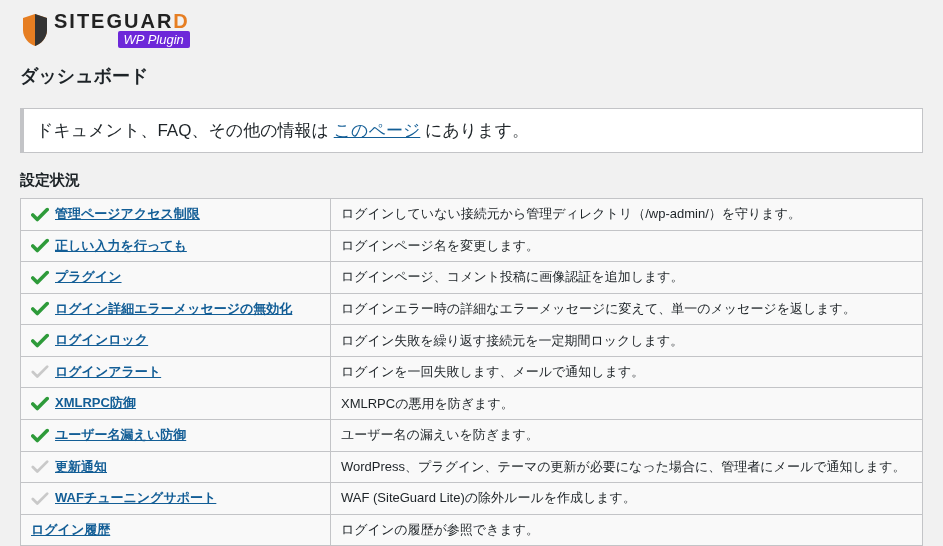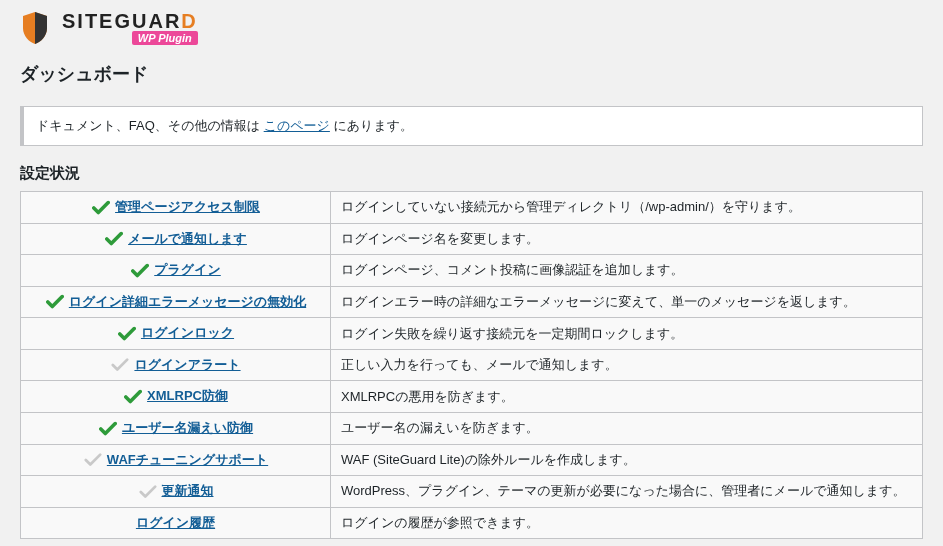--- a/index.html
+++ b/index.html
@@ -4,48 +4,48 @@
 <style>
   * { box-sizing: border-box; margin: 0; padding: 0; }
   body {
     font-family: -apple-system, BlinkMacSystemFont, "Segoe UI", "Hiragino Kaku Gothic ProN", "Meiryo", sans-serif;
     background: #f1f1f1;
     color: #1d2327;
     font-size: 13px;
     padding: 10px 20px 20px 20px;
     width: 943px;
   }
-  .logo-row { display: flex; align-items: flex-start; gap: 12px; margin-bottom: 16px; }
+  .logo-row { display: flex; align-items: flex-end; gap: 4px; margin-bottom: 16px; }
   .logo-shield {
     width: 30px; height: 36px; position: relative;
   }
   .logo-text { display: flex; flex-direction: column; }
   .logo-title { font-size: 20px; font-weight: 700; letter-spacing: 2px; color: #222; }
   .logo-title .accent { color: #e67e22; }
   .logo-sub {
-    background: #ec4899; color: #fff; font-size: 11px; font-weight: 700;
+    background: #6d28d9; color: #fff; font-size: 13px; font-weight: 400;
     padding: 1px 6px; border-radius: 2px; align-self: flex-end; margin-top: -2px;
     font-style: italic;
   }
   h2.page-title { font-size: 18px; font-weight: 700; margin: 14px 0 20px 0; color: #1d2327; }
   .notice {
     background: #fff; border: 1px solid #c3c4c7; border-left: 4px solid #c3c4c7;
-    padding: 10px 12px; margin-bottom: 18px; font-size: 13px; color: #1d2327;
+    padding: 10px 12px; margin-bottom: 18px; font-size: 17px; color: #1d2327;
   }
   .notice a { color: #135e96; text-decoration: underline; }
   h3.section-title { font-size: 15px; font-weight: 700; margin: 0 0 8px 0; color: #1d2327; }
   table.settings {
     width: 100%; border-collapse: collapse; background: transparent;
     border: 1px solid #c3c4c7;
   }
   table.settings td {
     border: 1px solid #c3c4c7; padding: 6px 10px; font-size: 13px; vertical-align: middle;
     background: #f9f9f9;
   }
-  table.settings td.label-cell { width: 310px; white-space: nowrap; text-align: center; }
+  table.settings td.label-cell { width: 310px; white-space: nowrap; }
   table.settings td.desc-cell { color: #1d2327; margin-left: 12px; }
   .icon-wrap { display: inline-block; width: 20px; vertical-align: middle; margin-right: 4px; }
   .icon-wrap svg { width: 18px; height: 18px; vertical-align: middle; }
   a.setting-link { color: #135e96; text-decoration: underline; font-weight: 700; }
 </style>
 </head>
 <body>
 
 <div class="logo-row">
   <div class="logo-shield">
@@ -74,21 +74,21 @@
   <tbody id="settings-body">
       <tr>
         <td class="label-cell"><span class="icon-wrap"><svg viewBox="0 0 20 20">
               <path d="M2 10 L7 15 L18 4" stroke="#2e9b3a" stroke-width="4" fill="none" stroke-linecap="round" stroke-linejoin="round"></path>
             </svg></span><a href="#" class="setting-link">管理ページアクセス制限</a></td>
         <td class="desc-cell">ログインしていない接続元から管理ディレクトリ（/wp-admin/）を守ります。</td>
       </tr>
       <tr>
         <td class="label-cell"><span class="icon-wrap"><svg viewBox="0 0 20 20">
               <path d="M2 10 L7 15 L18 4" stroke="#2e9b3a" stroke-width="4" fill="none" stroke-linecap="round" stroke-linejoin="round"></path>
-            </svg></span><a href="#" class="setting-link">メールで通知します</a></td>
+            </svg></span><a href="#" class="setting-link">正しい入力を行っても</a></td>
         <td class="desc-cell">ログインページ名を変更します。</td>
       </tr>
       <tr>
         <td class="label-cell"><span class="icon-wrap"><svg viewBox="0 0 20 20">
               <path d="M2 10 L7 15 L18 4" stroke="#2e9b3a" stroke-width="4" fill="none" stroke-linecap="round" stroke-linejoin="round"></path>
             </svg></span><a href="#" class="setting-link">プラグイン</a></td>
         <td class="desc-cell">ログインページ、コメント投稿に画像認証を追加します。</td>
       </tr>
       <tr>
         <td class="label-cell"><span class="icon-wrap"><svg viewBox="0 0 20 20">
@@ -99,44 +99,44 @@
       <tr>
         <td class="label-cell"><span class="icon-wrap"><svg viewBox="0 0 20 20">
               <path d="M2 10 L7 15 L18 4" stroke="#2e9b3a" stroke-width="4" fill="none" stroke-linecap="round" stroke-linejoin="round"></path>
             </svg></span><a href="#" class="setting-link">ログインロック</a></td>
         <td class="desc-cell">ログイン失敗を繰り返す接続元を一定期間ロックします。</td>
       </tr>
       <tr>
         <td class="label-cell"><span class="icon-wrap"><svg viewBox="0 0 20 20">
               <path d="M2 10 L7 15 L18 4" stroke="#c9c9c9" stroke-width="3" fill="none" stroke-linecap="round" stroke-linejoin="round"></path>
             </svg></span><a href="#" class="setting-link">ログインアラート</a></td>
-        <td class="desc-cell">正しい入力を行っても、メールで通知します。</td>
+        <td class="desc-cell">ログインを一回失敗します、メールで通知します。</td>
       </tr>
       <tr>
         <td class="label-cell"><span class="icon-wrap"><svg viewBox="0 0 20 20">
               <path d="M2 10 L7 15 L18 4" stroke="#2e9b3a" stroke-width="4" fill="none" stroke-linecap="round" stroke-linejoin="round"></path>
             </svg></span><a href="#" class="setting-link">XMLRPC防御</a></td>
         <td class="desc-cell">XMLRPCの悪用を防ぎます。</td>
       </tr>
       <tr>
         <td class="label-cell"><span class="icon-wrap"><svg viewBox="0 0 20 20">
               <path d="M2 10 L7 15 L18 4" stroke="#2e9b3a" stroke-width="4" fill="none" stroke-linecap="round" stroke-linejoin="round"></path>
             </svg></span><a href="#" class="setting-link">ユーザー名漏えい防御</a></td>
         <td class="desc-cell">ユーザー名の漏えいを防ぎます。</td>
       </tr>
       <tr>
         <td class="label-cell"><span class="icon-wrap"><svg viewBox="0 0 20 20">
               <path d="M2 10 L7 15 L18 4" stroke="#c9c9c9" stroke-width="3" fill="none" stroke-linecap="round" stroke-linejoin="round"></path>
-            </svg></span><a href="#" class="setting-link">WAFチューニングサポート</a></td>
-        <td class="desc-cell">WAF (SiteGuard Lite)の除外ルールを作成します。</td>
+            </svg></span><a href="#" class="setting-link">更新通知</a></td>
+        <td class="desc-cell">WordPress、プラグイン、テーマの更新が必要になった場合に、管理者にメールで通知します。</td>
       </tr>
       <tr>
         <td class="label-cell"><span class="icon-wrap"><svg viewBox="0 0 20 20">
               <path d="M2 10 L7 15 L18 4" stroke="#c9c9c9" stroke-width="3" fill="none" stroke-linecap="round" stroke-linejoin="round"></path>
-            </svg></span><a href="#" class="setting-link">更新通知</a></td>
-        <td class="desc-cell">WordPress、プラグイン、テーマの更新が必要になった場合に、管理者にメールで通知します。</td>
+            </svg></span><a href="#" class="setting-link">WAFチューニングサポート</a></td>
+        <td class="desc-cell">WAF (SiteGuard Lite)の除外ルールを作成します。</td>
       </tr>
       <tr>
         <td class="label-cell"><a href="#" class="setting-link">ログイン履歴</a></td>
         <td class="desc-cell">ログインの履歴が参照できます。</td>
       </tr>
     </tbody>
 </table>
 
 </body></html>

